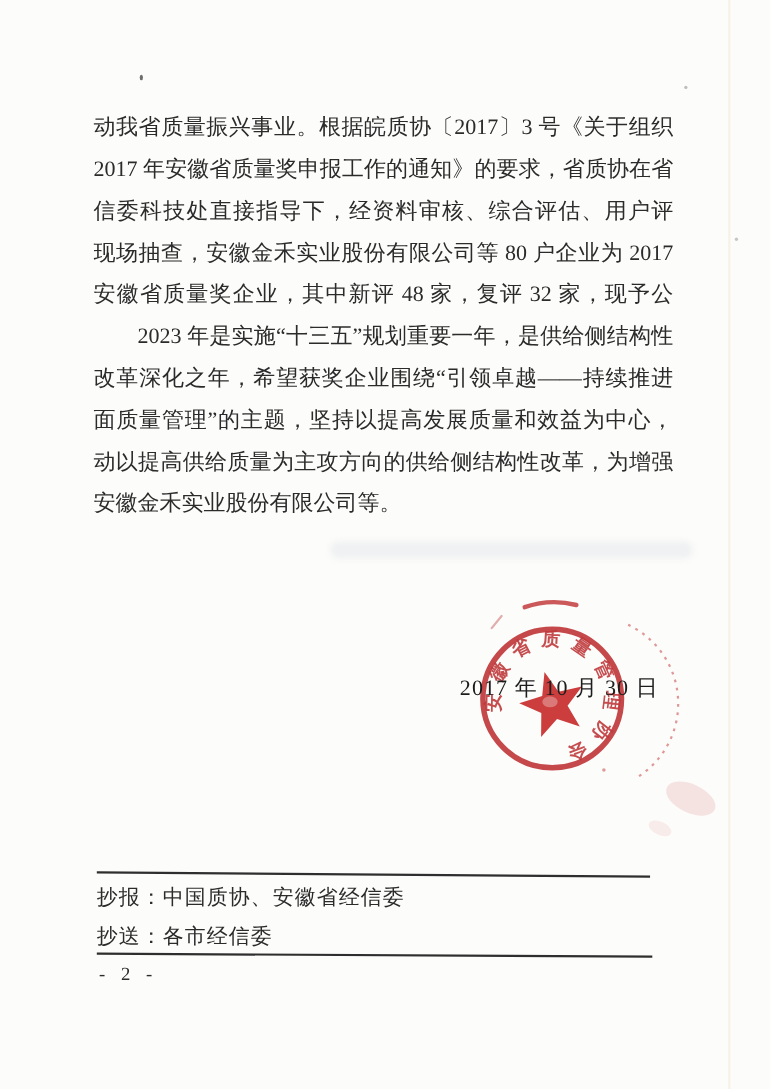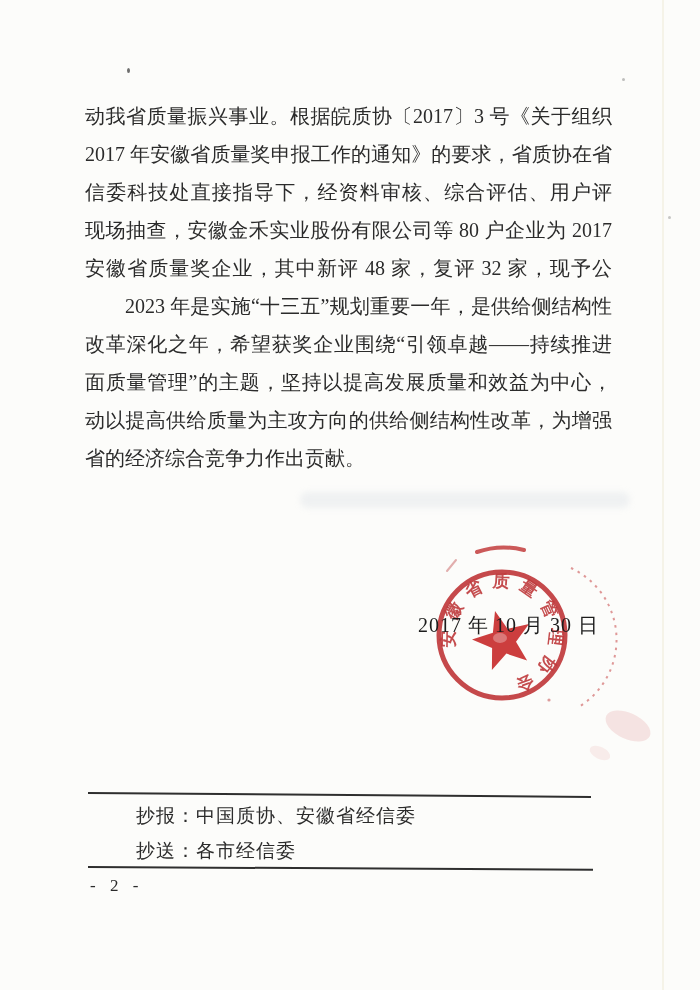--- a/index.html
+++ b/index.html
@@ -57,21 +57,20 @@
   .rule {
     position: absolute; left: 88px; height: 2.4px;
     background: #2e2e2e; transform-origin: left center;
   }
   .rule-1 { top: 792px; width: 503px; transform: rotate(0.45deg); }
   .rule-2 { top: 866px; width: 505px; transform: rotate(0.3deg); }
   .footer-row {
     position: absolute; left: 88px;
     font-size: 19px; letter-spacing: 1px; white-space: nowrap;
     color: #2b2b2b;
-    margin-left: 48px;
   }
   .footer-row-1 { top: 803px; }
   .footer-row-2 { top: 838px; }
   .page-number {
     position: absolute; left: 90px; top: 876px;
     font-size: 17px; letter-spacing: 5px; color: #2b2b2b;
   }
 </style>
 </head>
 <body>
@@ -87,21 +86,21 @@
   <div class="body-text">
     <div class="line">动我省质量振兴事业。根据皖质协〔2017〕3 号《关于组织开展</div>
     <div class="line">2017 年安徽省质量奖申报工作的通知》的要求，省质协在省经</div>
     <div class="line">信委科技处直接指导下，经资料审核、综合评估、用户评价、</div>
     <div class="line">现场抽查，安徽金禾实业股份有限公司等 80 户企业为 2017 年</div>
     <div class="line">安徽省质量奖企业，其中新评 48 家，复评 32 家，现予公布。</div>
     <div class="line indent">2023 年是实施“十三五”规划重要一年，是供给侧结构性</div>
     <div class="line">改革深化之年，希望获奖企业围绕“引领卓越——持续推进全</div>
     <div class="line">面质量管理”的主题，坚持以提高发展质量和效益为中心，推</div>
     <div class="line">动以提高供给质量为主攻方向的供给侧结构性改革，为增强我</div>
-    <div class="line last">省的经济综合竞争力作出贡献。</div>
+    <div class="line last">安徽金禾实业股份有限公司等。</div>
   </div>
 
   <div class="date-line">2017 年 10 月 30 日</div>
 
   <svg class="seal-svg" width="250" height="235" viewBox="430 535 250 235" xmlns="http://www.w3.org/2000/svg">
 
     <path d="M477 552 Q 500 544 524 550" fill="none" stroke="#c23c3c" stroke-width="4" stroke-linecap="round" opacity="0.85"></path>
     <path d="M447 571 L456 560" fill="none" stroke="#c86060" stroke-width="2" stroke-linecap="round" opacity="0.5"></path>
 
     <path d="M571 568 A79 79 0 0 1 577 708" fill="none" stroke="rgba(198,70,70,0.55)" stroke-width="2" stroke-dasharray="2.5 5"></path>

